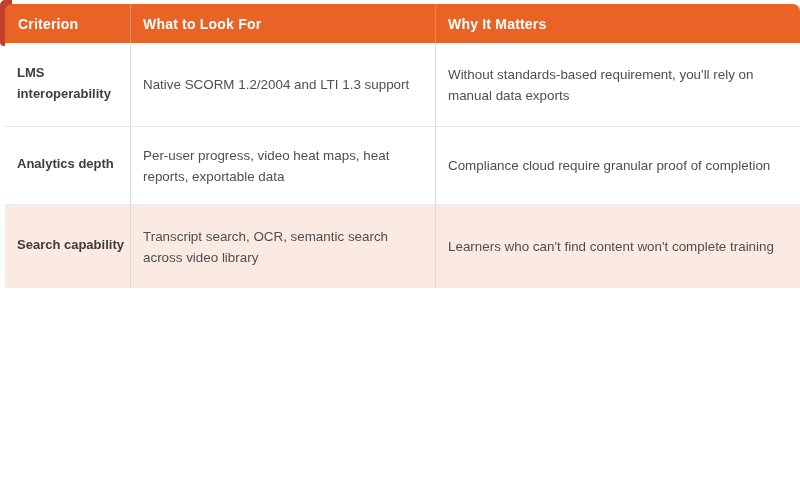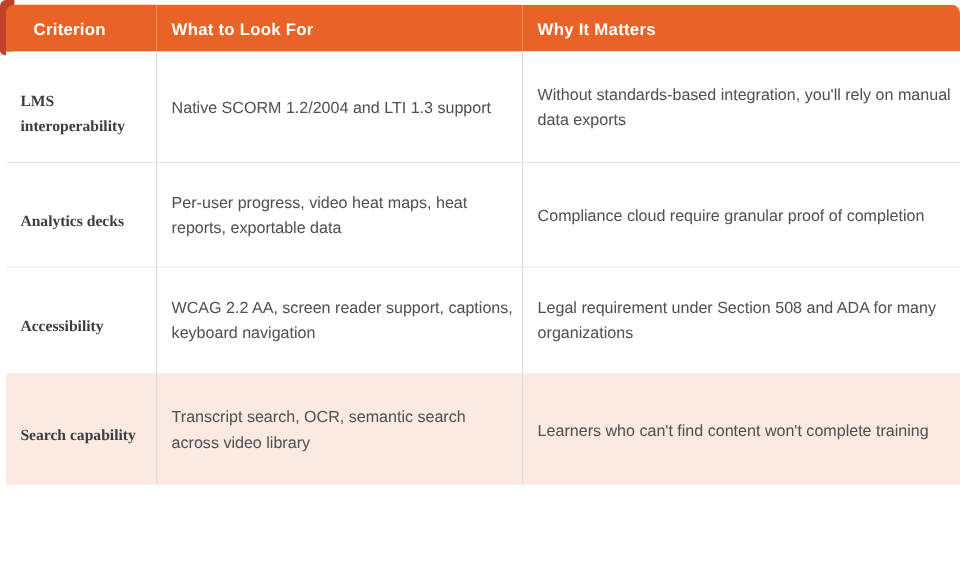--- a/index.html
+++ b/index.html
@@ -31,33 +31,32 @@
   table.cmp{
     width:795px;border-collapse:separate;border-spacing:0;table-layout:fixed;
   }
   thead th{
     background:var(--header-bg);
     color:var(--header-text);
     font-size:14px;font-weight:bold;letter-spacing:0.2px;
     text-align:left;vertical-align:middle;
     height:39px;padding:0 8px 0 12px;
   }
-  thead th.c1{padding-left:23px;border-top-left-radius:7px;}
+  thead th.c1{padding-left:13px;border-top-left-radius:7px;}
   thead th.c2,thead th.c3{border-left:1px solid var(--header-divider);}
   thead th.c3{border-top-right-radius:7px;}
   tbody td{
     vertical-align:middle;
     font-size:13.4px;line-height:21px;color:var(--body-text);
     border-bottom:1px solid var(--row-border);
     background:#ffffff;
   }
   tbody td.c1{
     font-weight:bold;color:var(--criterion-text);font-size:13px;
-    padding:17px 2px 8px 12px;
-    font-family:Liberation Serif, serif;
+    padding:4px 2px 8px 12px;
   }
   tbody td.c2{padding:8px 4px 8px 12px;border-left:1px solid var(--col-border);margin-top:31px;}
   tbody td.c3{padding:8px 2px 8px 12px;border-left:1px solid var(--col-border);}
   tbody tr.alt td{background:var(--row-alt-bg);}
   tbody tr:last-child td{border-bottom:none;}
   tr.h67 td{height:67px}
   tr.h62 td{height:62px}
   tr.h61 td{height:61px}
   tr.h63 td{height:63px}
 </style>
@@ -77,31 +76,26 @@
       <tr>
         <th class="c1">Criterion</th>
         <th class="c2">What to Look For</th>
         <th class="c3">Why It Matters</th>
       </tr>
     </thead>
     <tbody>
       <tr class="h67">
         <td class="c1">LMS interoperability</td>
         <td class="c2">Native SCORM 1.2/2004 and LTI 1.3 support</td>
-        <td class="c3">Without standards-based integration, you'll rely on manual data exports</td>
+        <td class="c3">Without standards-based requirement, you'll rely on manual data exports</td>
       </tr>
       <tr class="h61">
-        <td class="c1">Analytics decks</td>
+        <td class="c1">Analytics depth</td>
         <td class="c2">Per-user progress, video heat maps, heat reports, exportable data</td>
         <td class="c3">Compliance cloud require granular proof of completion</td>
-      </tr>
-      <tr class="h63">
-        <td class="c1">Accessibility</td>
-        <td class="c2">WCAG 2.2 AA, screen reader support, captions, keyboard navigation</td>
-        <td class="c3">Legal requirement under Section 508 and ADA for many organizations</td>
       </tr>
       <tr class="h67 alt">
         <td class="c1">Search capability</td>
         <td class="c2">Transcript search, OCR, semantic search across video library</td>
         <td class="c3">Learners who can't find content won't complete training</td>
       </tr>
 
     </tbody>
   </table>
 </div>

